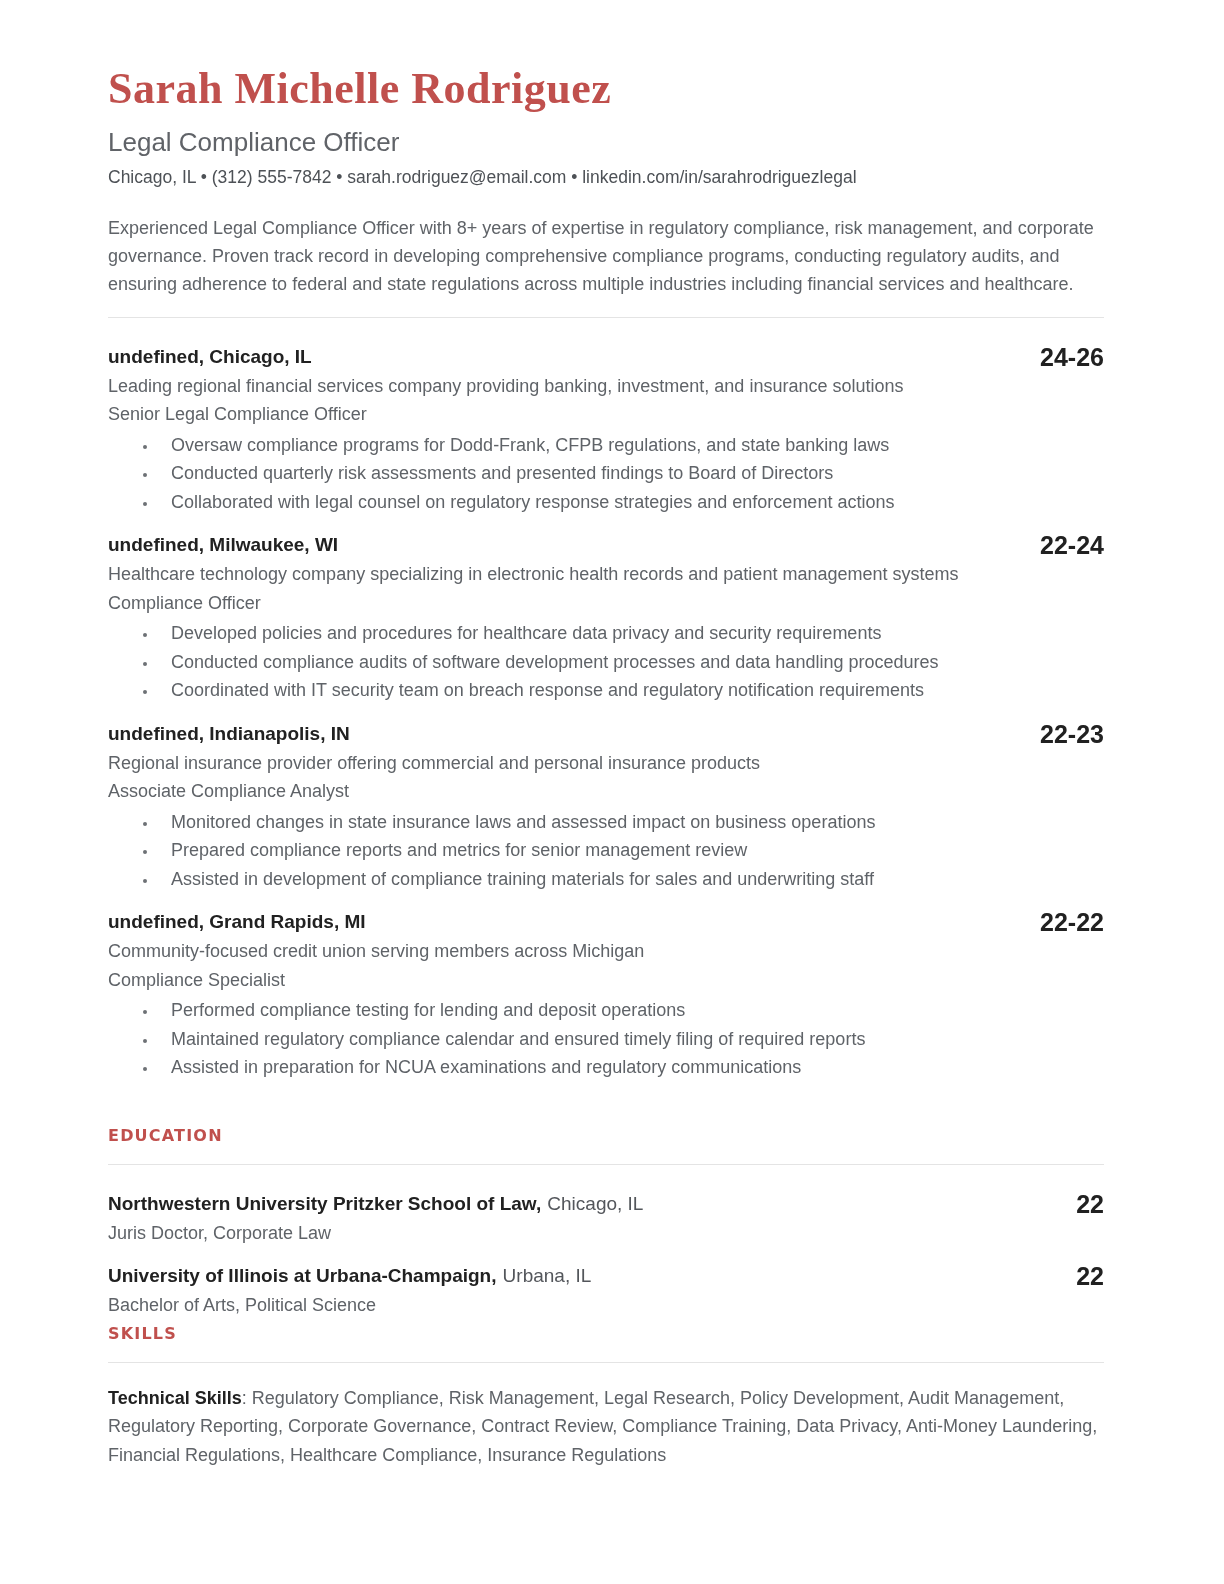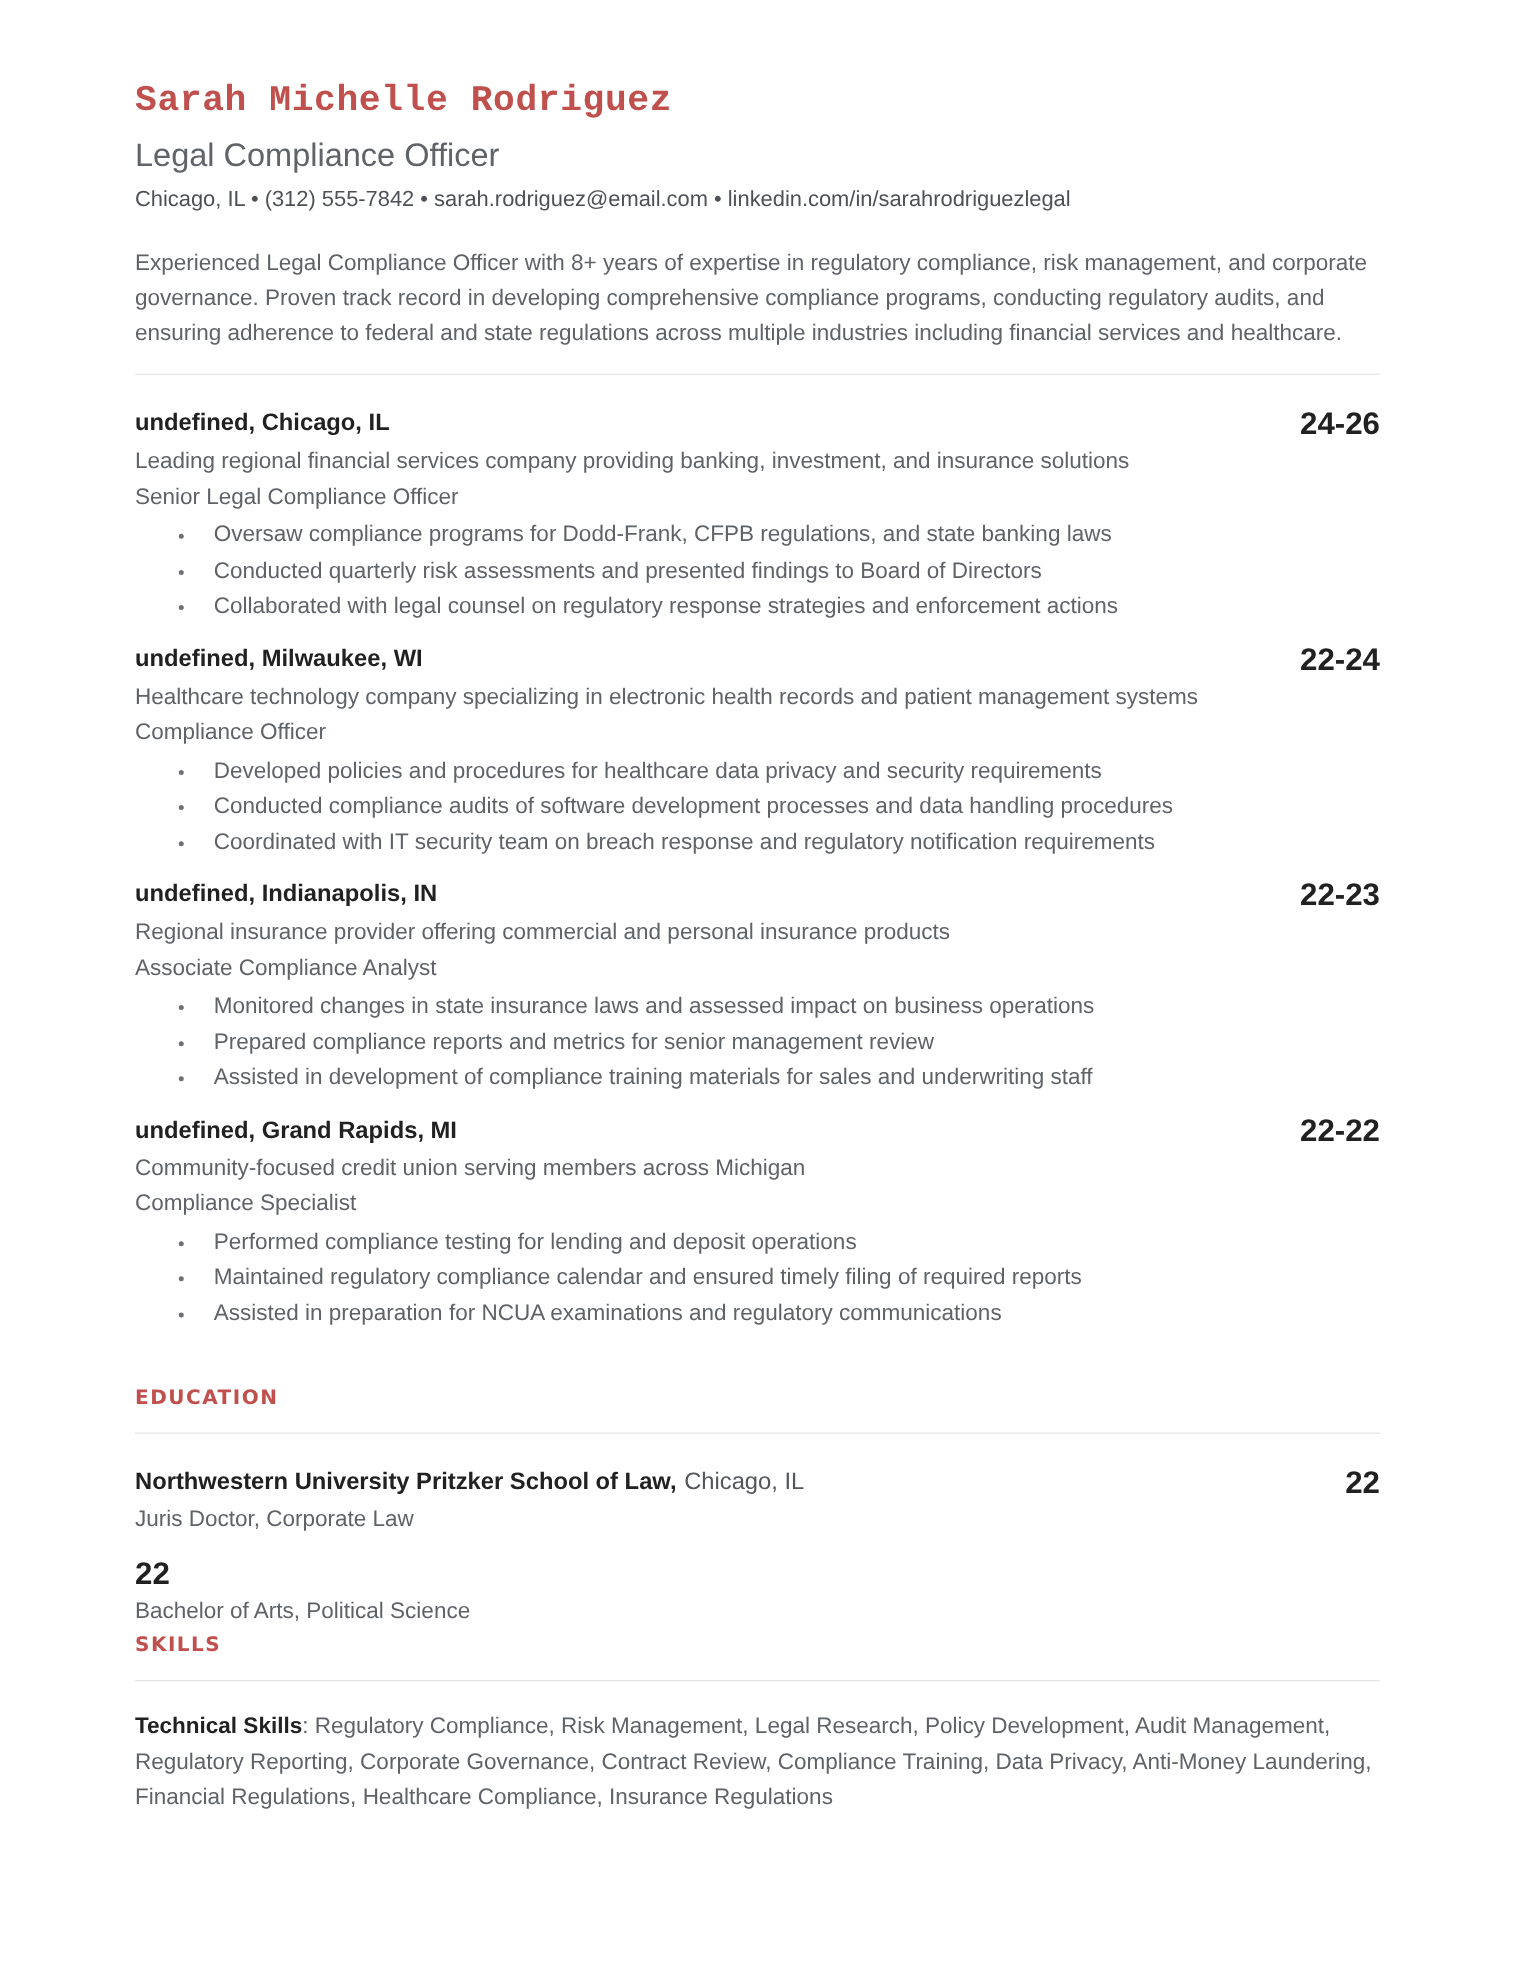--- a/index.html
+++ b/index.html
@@ -14,22 +14,22 @@
   .page {
     width: 1224px;
     height: 1584px;
     background: var(--page-bg);
     font-family: "Liberation Sans", sans-serif;
     color: var(--text-gray);
     padding: 64px 120px 40px 108px;
     overflow: hidden;
   }
   .name {
-    font-family: Liberation Mono, monospace;
-    font-size: 29px;
+    font-family: Liberation Serif, serif;
+    font-size: 44px;
     font-weight: bold;
     color: var(--accent);
     letter-spacing: 0.5px;
     line-height: 1.15;
   }
   .job-title {
     font-size: 26px;
     font-weight: 400;
     color: #606368;
     margin-top: 12px;
@@ -183,20 +183,21 @@
   <div class="entry">
     <div class="entry-head">
       <span class="entry-title"><span>Northwestern University Pritzker School of Law,</span><span class="entry-loc">Chicago, IL</span></span>
       <span class="entry-dates">22</span>
     </div>
     <div class="entry-desc">Juris Doctor, Corporate Law</div>
   </div>
 
   <div class="entry">
     <div class="entry-head">
+      <span class="entry-title"><span>University of Illinois at Urbana-Champaign,</span><span class="entry-loc">Urbana, IL</span></span>
       <span class="entry-dates">22</span>
     </div>
     <div class="entry-desc">Bachelor of Arts, Political Science</div>
   </div>
 
   <div class="section-heading tight">SKILLS</div>
   <hr class="rule">
 
   <p class="skills-para"><span class="skills-label">Technical Skills</span><span>: Regulatory Compliance, Risk Management, Legal Research, Policy Development, Audit Management, Regulatory Reporting, Corporate Governance, Contract Review, Compliance Training, Data Privacy, Anti-Money Laundering, Financial Regulations, Healthcare Compliance, Insurance Regulations</span></p>
 

